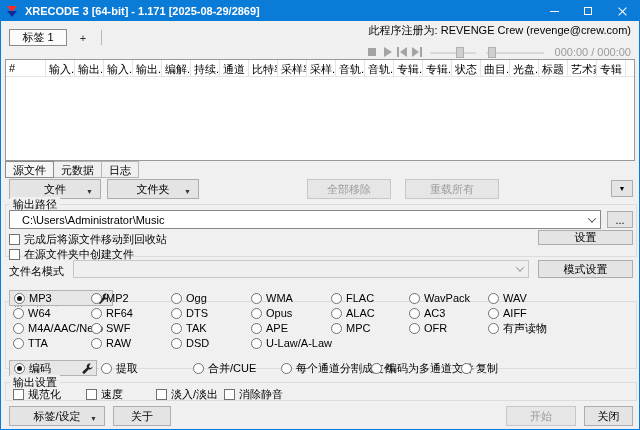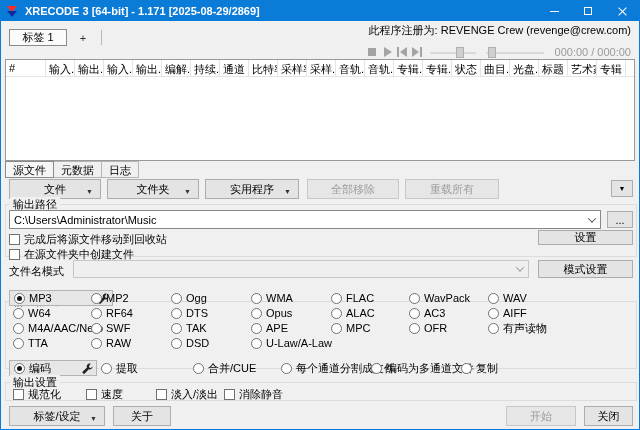--- a/index.html
+++ b/index.html
@@ -54,21 +54,21 @@
   .view-tabs { position:absolute; left:4px; top:160px; height:17px; display:flex; }
   .vtab { height:17px; padding:1px 7px 0 7px; border:1px solid #b5b5b5; border-left:none; display:flex; align-items:center; background:#f0f0f0; }
   .vtab.active { border:1px solid #8a8a8a; background:#f6f6f6; position:relative; z-index:2; }
   
   .btn { position:absolute; height:20px; background:#e4e4e4; border:1px solid #adadad; font-size:11px;
     display:flex; align-items:center; justify-content:center; color:#000; }
   .btn.disabled { color:#9c9c9c; border-color:#c7c7c7; background:#e6e6e6; }
   .btn .drop { position:absolute; right:7px; top:8px; font-size:7px; line-height:7px; color:#333; }
   .btn.small { height:17px; }
   
-  .combo { position:absolute; background:#fff; border:1px solid #828790; display:flex; align-items:center; }
+  .combo { position:absolute; background:#fff; border:1px solid #828790; display:flex; align-items:center;padding-left:8px; }
   .combo .val { flex:1; padding:0 4px; white-space:nowrap; overflow:hidden; font-size:11px; }
   .combo .chev { width:16px; display:flex; align-items:center; justify-content:center; }
   .chev i { width:6px; height:6px; border-right:1px solid #555; border-bottom:1px solid #555; transform:rotate(45deg) translate(-1px,-1px); }
   .combo.disabled { background:#efefef; border-color:#c6c6c6; }
   .combo.disabled .chev i { border-color:#9a9a9a; }
   
   .group { position:absolute; border:1px solid #dcdcdc; }
   .group-label { position:absolute; top:-8px; left:4px; background:#f0f0f0; padding:0 3px; font-size:11px; }
   
   .check-row { position:absolute; display:flex; align-items:center; }
@@ -181,25 +181,21 @@
   </div>
 
   <div class="btn" style="left:8px; top:178px; width:92px;">
     <span>文件</span>
     <span class="drop">▼</span>
   </div>
   <div class="btn" style="left:106px; top:178px; width:92px;">
     <span>文件夹</span>
     <span class="drop">▼</span>
   </div>
-  <div class="btn" style="left:204px; top:178px; width:94px;">
-    <span>实用程序</span>
-    <span class="drop">▼</span>
-  </div>
-  <div class="btn disabled" style="left:306px; top:178px; width:92px;">全部移除</div>
+  <div class="btn disabled" style="left:306px; top:178px; width:84px;">全部移除</div>
   <div class="btn disabled" style="left:404px; top:178px; width:94px;">重载所有</div>
   <div class="btn" style="left:610px; top:179px; width:22px; height:17px;">
     <span style="font-size:7px;">▼</span>
   </div>
 
   <div class="group" style="left:4px; top:203px; width:632px; height:53px;">
     <div class="group-label">输出路径</div>
   </div>
   <div class="combo" style="left:8px; top:209px; width:592px; height:19px;">
     <div class="val">C:\Users\Administrator\Music</div>

